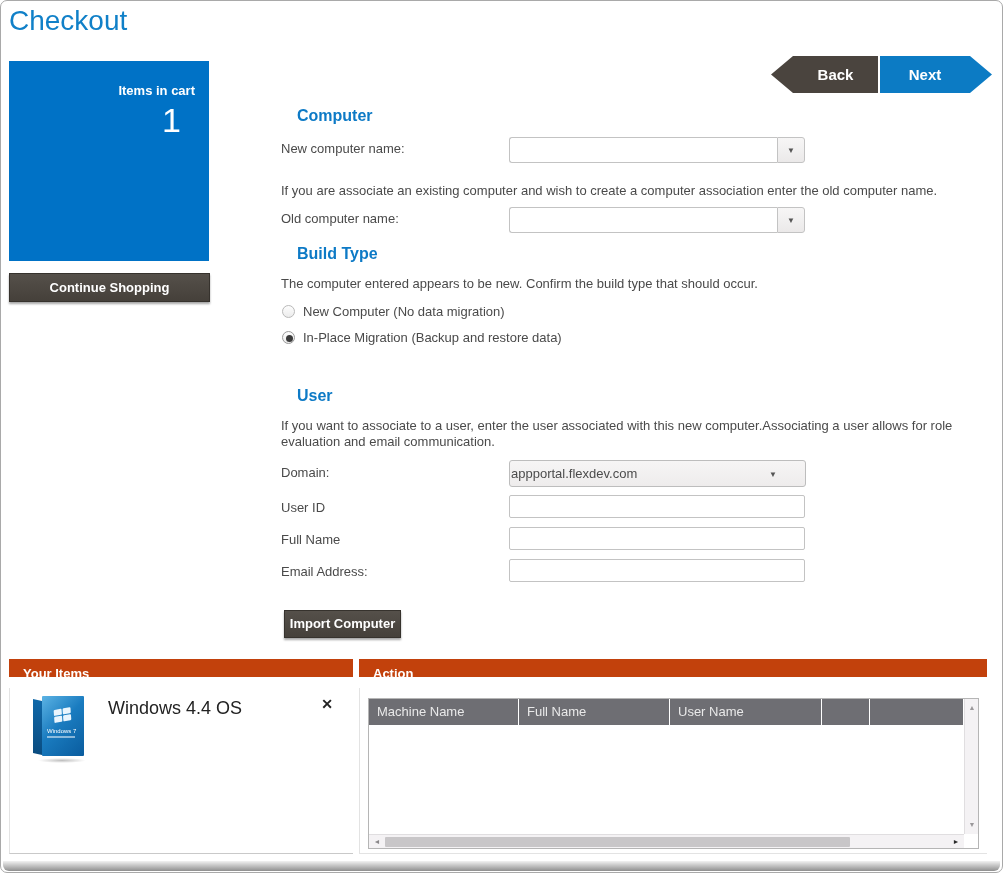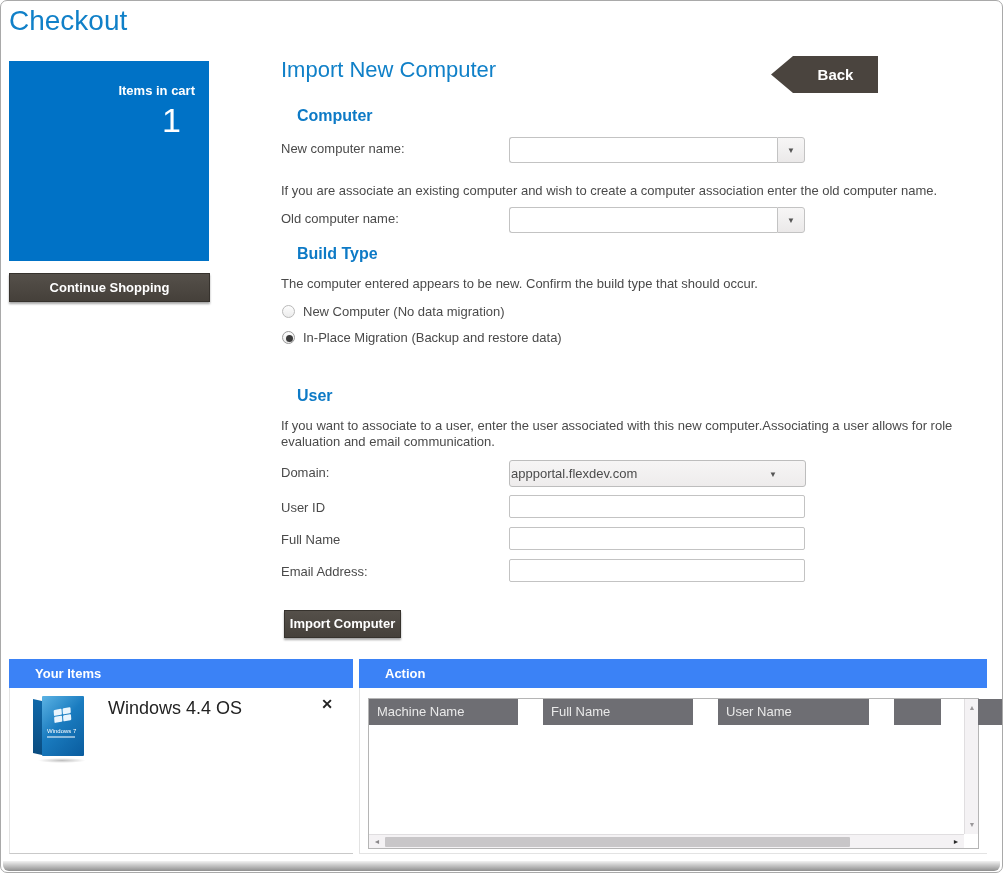--- a/index.html
+++ b/index.html
@@ -103,22 +103,22 @@
   .text-input {
     position:absolute; left:508px; width:296px; height:23px;
     border:1px solid #c3c3c3; border-radius:2px; padding:0 6px; font-size:13px;
     outline:none; font-family:"Liberation Sans", sans-serif;
   }
 
   .import-btn { position:absolute; left:283px; top:609px; width:117px; height:28px; line-height:26px; }
 
   
   .panel-header {
-    position:absolute; top:658px; height:29px; background:#3b82f6;
-    color:#fff; font-size:13px; font-weight:bold; line-height:29px; padding-left:26px;
+    position:absolute; top:658px; height:18px; background:#c2410c;
+    color:#fff; font-size:13px; font-weight:bold; line-height:29px; padding-left:14px;
   }
   .hdr-items { left:8px; width:344px; }
   .hdr-action { left:358px; width:628px; }
 
   .items-panel {
     position:absolute; left:8px; top:687px; width:344px; height:166px;
     background:#fff; border-bottom:1px solid #c9c9c9; border-left:1px solid #e3e3e3;
   }
   .item-name { position:absolute; left:98px; top:10px; font-size:18px; color:#222; }
   .item-remove {
@@ -156,21 +156,21 @@
   }
 
   .action-panel {
     position:absolute; left:358px; top:687px; width:628px; height:166px;
     background:#fff; border-left:1px solid #e3e3e3; border-bottom:1px solid #e3e3e3;
   }
   .grid {
     position:absolute; left:8px; top:10px; width:611px; height:151px;
     border:1px solid #b5b5b5; background:#fff;
   }
-  .grid-header { position:absolute; left:0; top:0; right:14px; height:26px; display:flex;gap:24px; }
+  .grid-header { position:absolute; left:0; top:0; right:14px; height:26px; display:flex; }
   .grid-header .gcell {
     background:#6e6e73; color:#e9e9e9; font-size:13px; line-height:26px;
     padding-left:8px; border-right:1px solid #fff; overflow:hidden; flex-shrink:0;
   }
   .gc0{ width:150px; } .gc1{ width:151px; } .gc2{ width:152px; } .gc3{ width:48px; } .gc4{ width:94px; border-right:none; }
 
   .vscroll {
     position:absolute; right:0; top:0; width:14px; bottom:14px;
     background:#f4f2f4; border-left:1px solid #e0dee0;
   }
@@ -196,22 +196,22 @@
 <div class="page">
 
   <div class="page-title">Checkout</div>
 
   <div class="cart-box">
     <div class="cart-label">Items in cart</div>
     <div class="cart-count">1</div>
   </div>
   <button class="btn-dark continue-btn">Continue Shopping</button>
 
-  <div class="form-title">Import New Computer</div>
   <button class="btn-back">Back</button>
+  <button class="btn-next">Next</button>
 
   <div class="section-heading" style="top:106px;">Computer</div>
 
   <div class="field-label" style="top:140px;">New computer name:</div>
   <div class="combo" style="top:136px;">
     <input type="text" style="">
     <div class="combo-btn"><span>▼</span></div>
   </div>
 
   <div class="note" style="top:182px; width:710px;">If you are associate an existing computer and wish to create a computer association enter the old computer name.</div>

